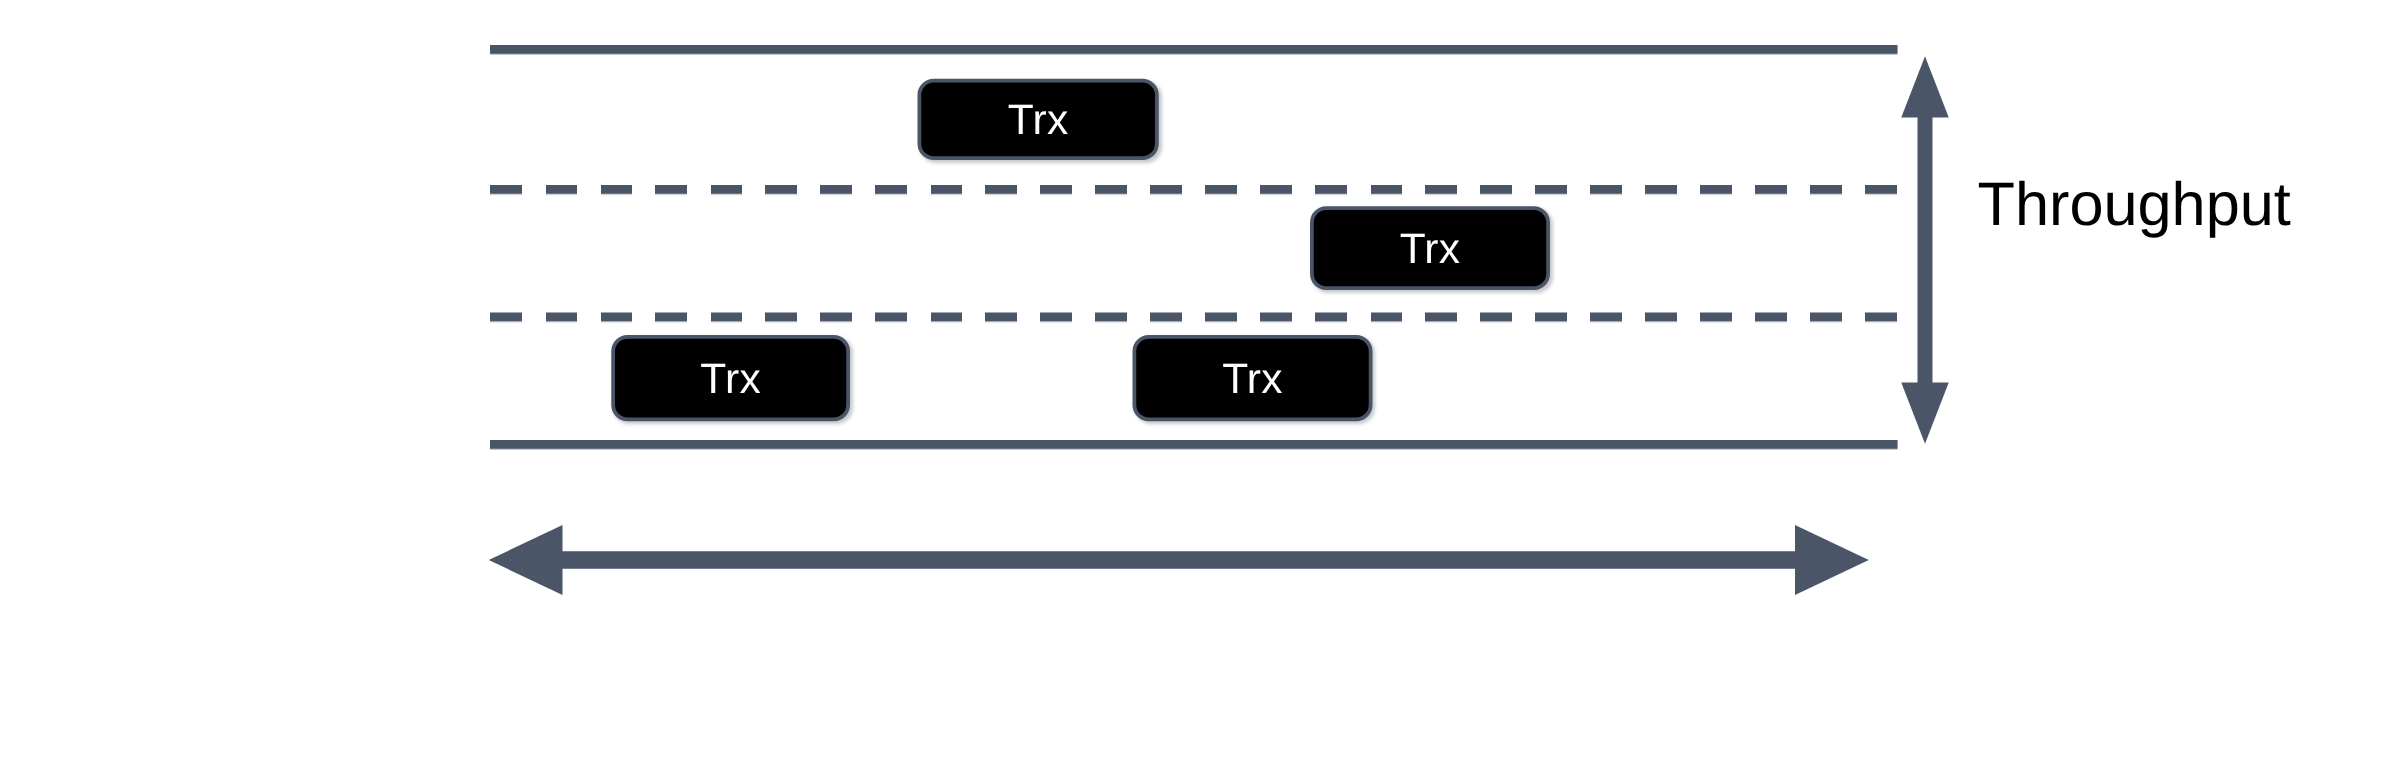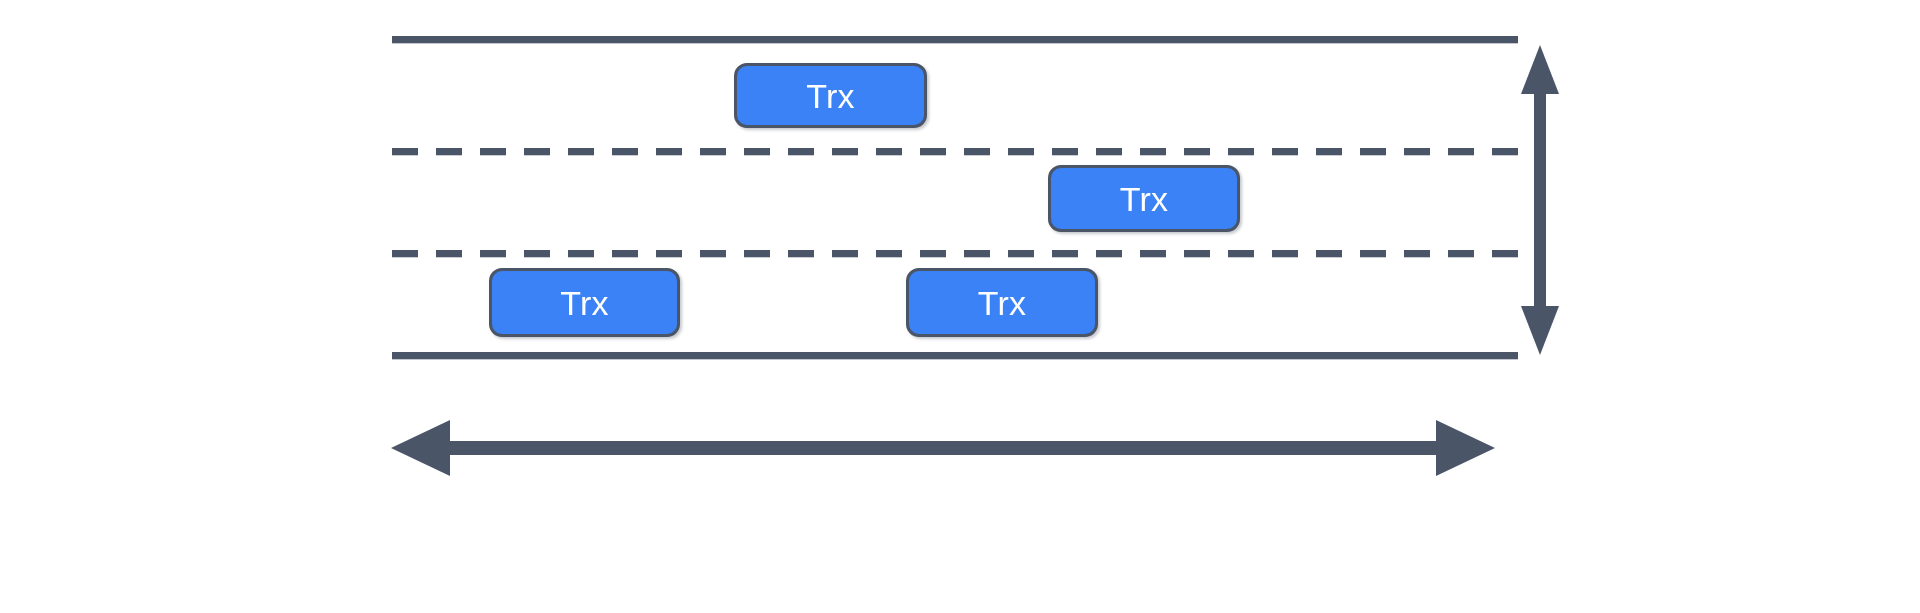--- a/index.html
+++ b/index.html
@@ -43,21 +43,21 @@
 
   #line-top    { top: 36px; }
   #line-dash-1 { top: 148px; }
   #line-dash-2 { top: 250px; }
   #line-bottom { top: 352px; }
 
   
   .trx {
     position: absolute;
     box-sizing: border-box;
-    background: #3b82f6;
+    background: #000000;
     border: 3px solid #4a5568;
     border-radius: 13px;
     color: #ffffff;
     display: flex;
     align-items: center;
     justify-content: center;
     font-size: 34px;
     line-height: 1;
     letter-spacing: 0.2px;
     box-shadow: 2px 2px 3px rgba(130,135,145,0.45);
@@ -138,14 +138,15 @@
   <div id="finality-arrow">
     <svg width="1110" height="68" viewBox="0 0 1110 68" xmlns="http://www.w3.org/2000/svg">
       <g fill="#4a5568">
         <polygon points="3,34 62,6 62,62"></polygon>
         <rect x="58" y="27" width="994" height="14"></rect>
         <polygon points="1107,34 1048,6 1048,62"></polygon>
       </g>
     </svg>
   </div>
 
+  <div class="caption" id="label-throughput">Throughput</div>
 
 </div>
 
 </body></html>

